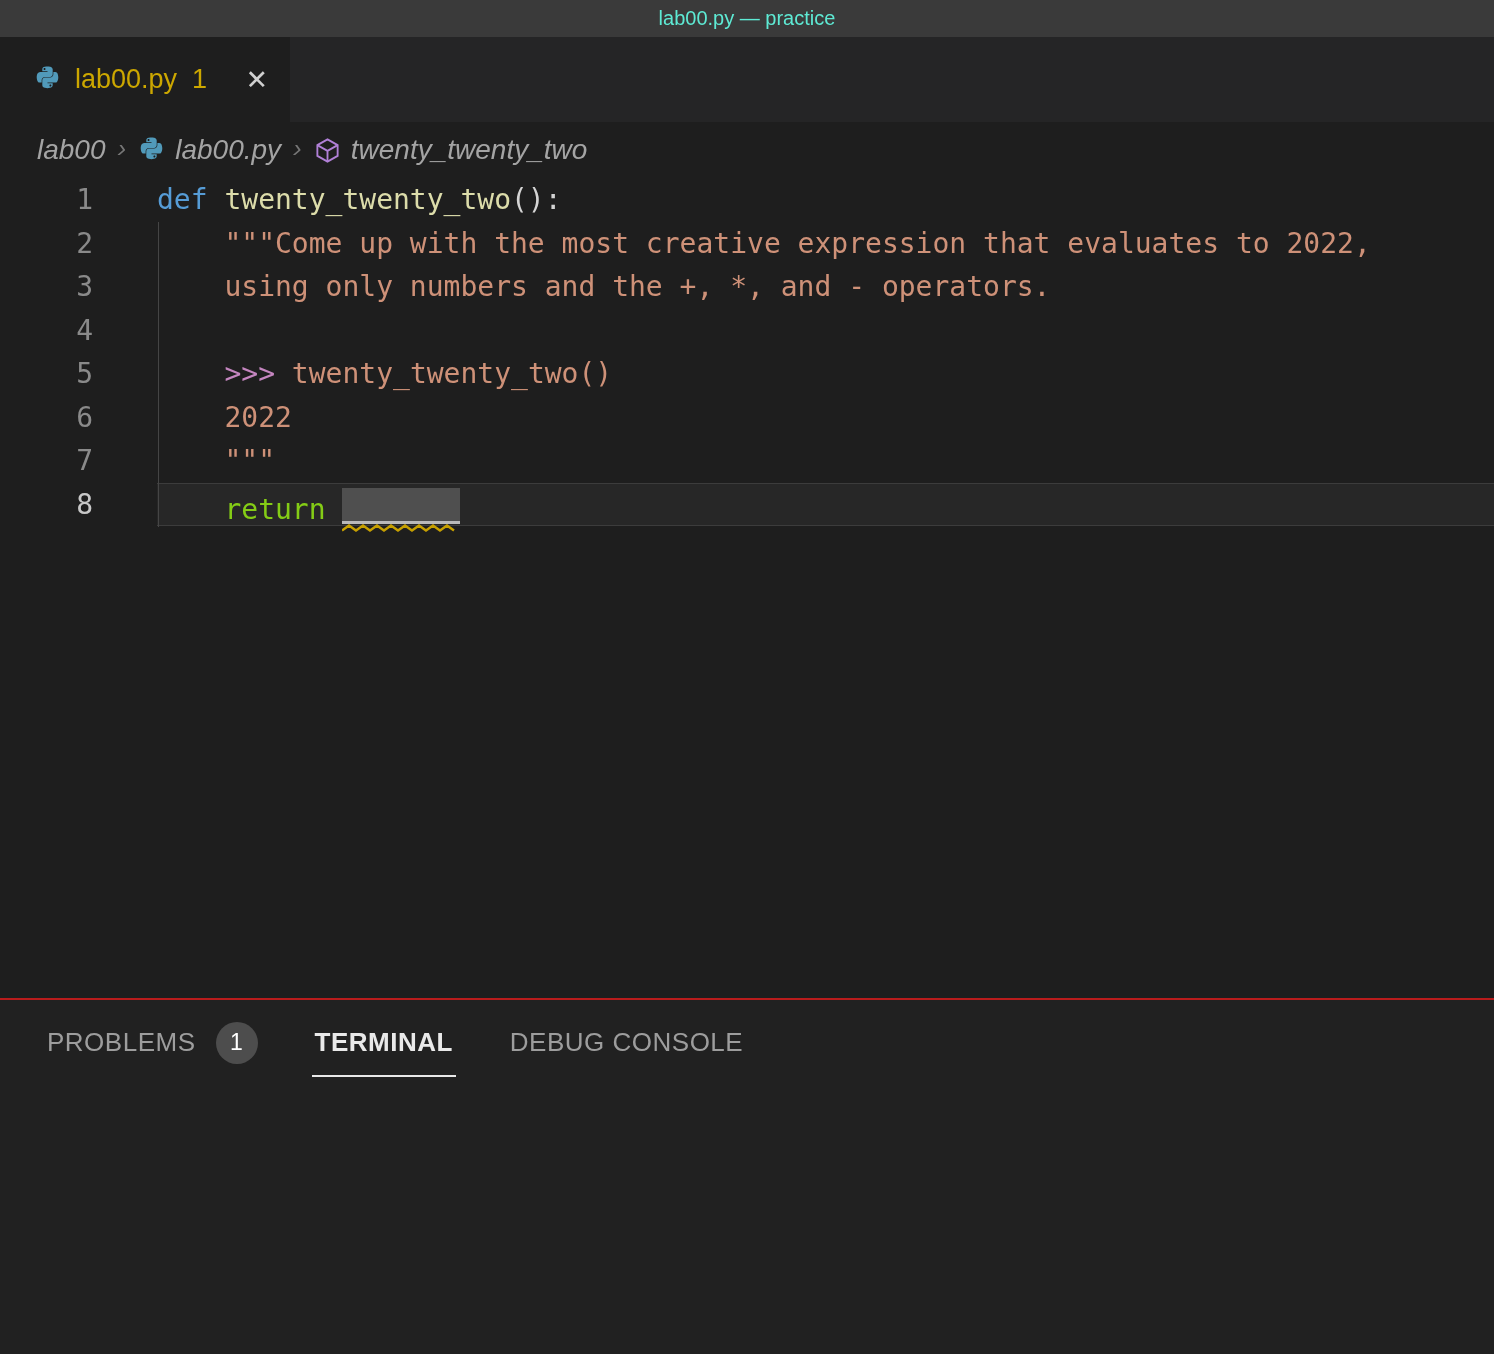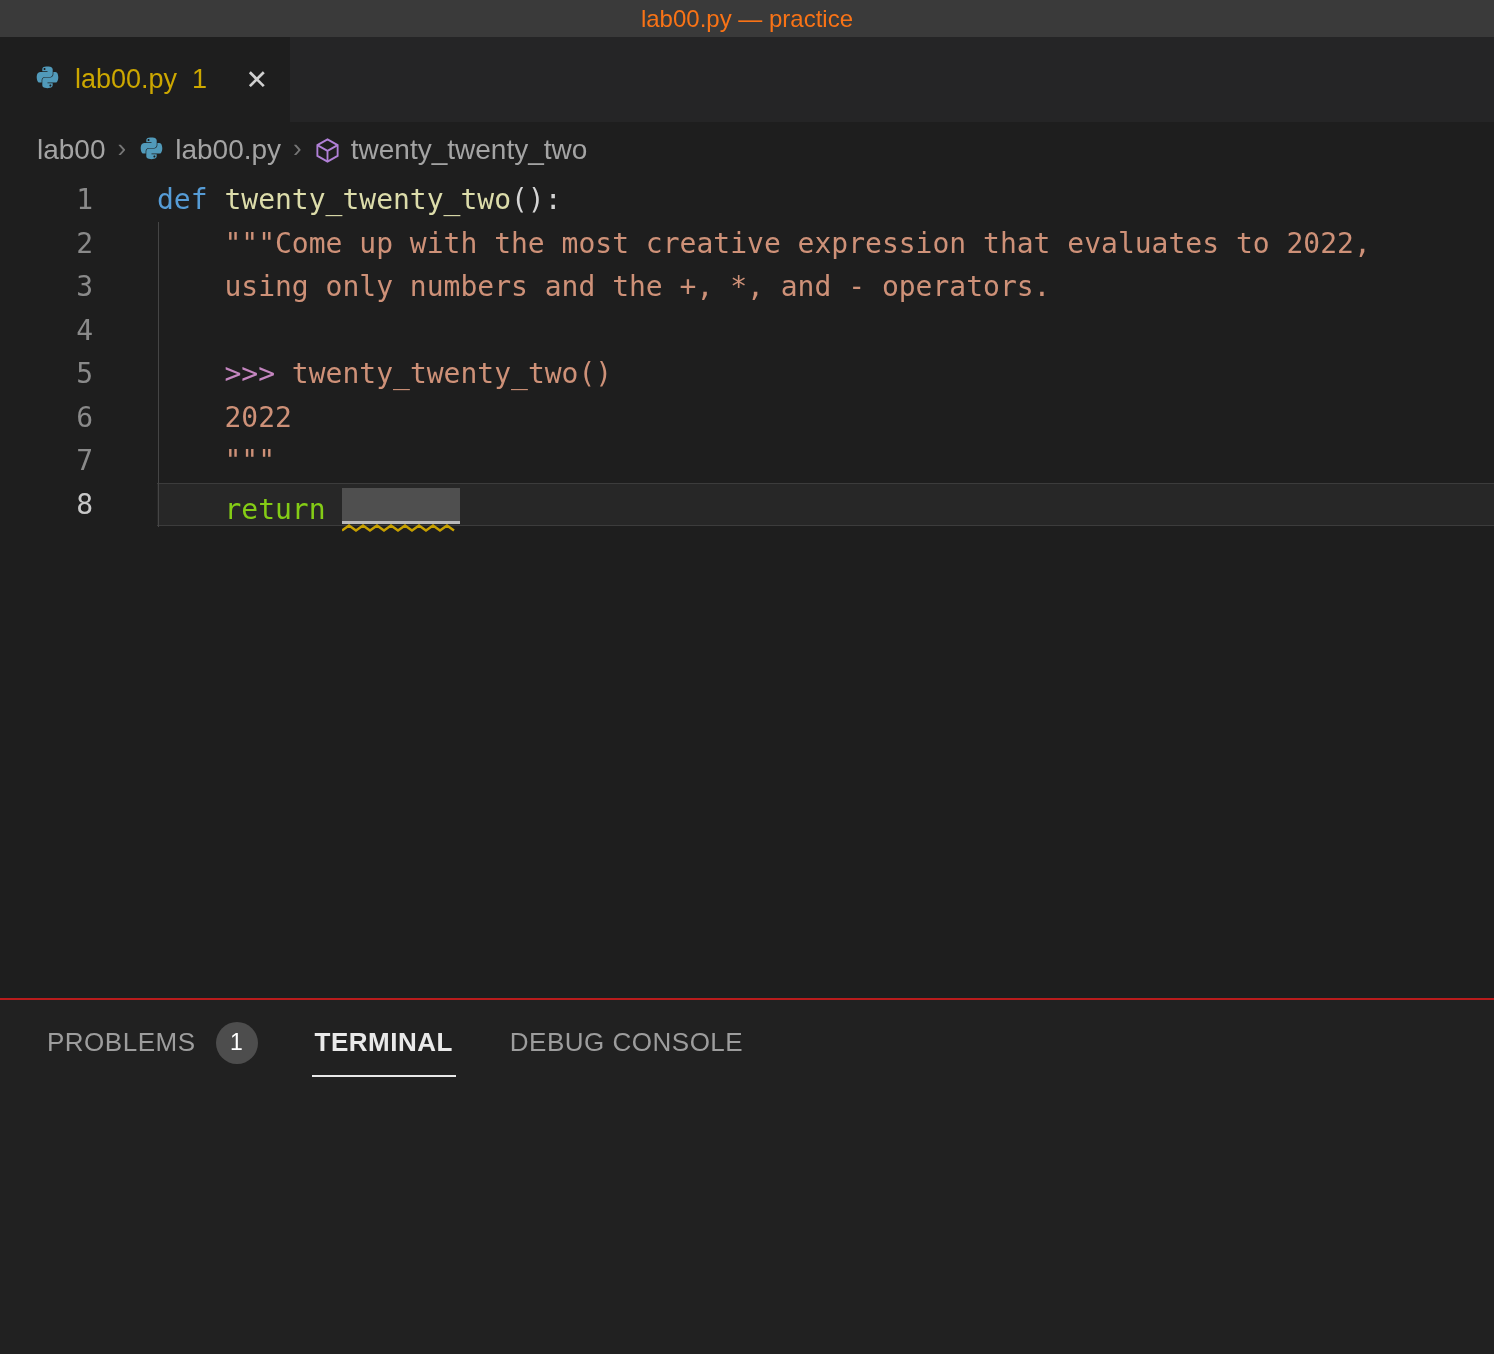--- a/index.html
+++ b/index.html
@@ -3,34 +3,34 @@
 <meta charset="utf-8">
 <style>
   * { margin:0; padding:0; box-sizing:border-box; }
   html,body { width:1494px; height:1354px; background:#1e1e1e; overflow:hidden;
               font-family:"Liberation Sans", sans-serif; }
   .window { width:1494px; height:1354px; display:flex; flex-direction:column; }
 
   
   .titlebar { height:37px; flex:none; background:#3a3a3a; display:flex;
               align-items:center; justify-content:center; }
-  .titlebar span { color:#f97316; font-size:24px; }
+  .titlebar span { color:#5eead4; font-size:20px; }
 
   
   .tabbar { height:85px; flex:none; background:#252526; display:flex; }
   .tab { width:290px; height:85px; background:#1e1e1e; display:flex; align-items:center;
          padding:0 22px 0 34px; cursor:pointer; }
   .tab .pyicon svg { width:27px; height:27px; display:block; }
   .tab-label { margin-left:14px; font-size:27px; }
   .tab-badge { margin-left:15px; font-size:27px; }
   .tab-close { margin-left:auto; font-size:27px; color:#d0d0d0; }
 
   
   .breadcrumb { height:56px; flex:none; background:#1e1e1e; display:flex; align-items:center;
-                padding-left:37px; font-size:28px; color:#a4a4a4; }
+                padding-left:37px; font-size:28px; color:#a4a4a4;font-style:italic; }
   .bc-item { display:flex; align-items:center; gap:10px; cursor:pointer; }
   .bc-sep { color:#767676; font-size:26px; margin:0 12px 4px 12px; }
   .bc-icon svg { width:27px; height:27px; display:block; }
 
   
   .editor { flex:1; position:relative; font-family:"DejaVu Sans Mono", monospace;
             font-size:28px; line-height:43.5px; background:#1e1e1e; }
   .code-line { display:flex; height:43.5px; }
   .line-num { width:157px; flex:none; padding-right:64px; text-align:right; color:#8a8a8a; }
   .code-line.current .line-num { color:#c8c8c8; }

